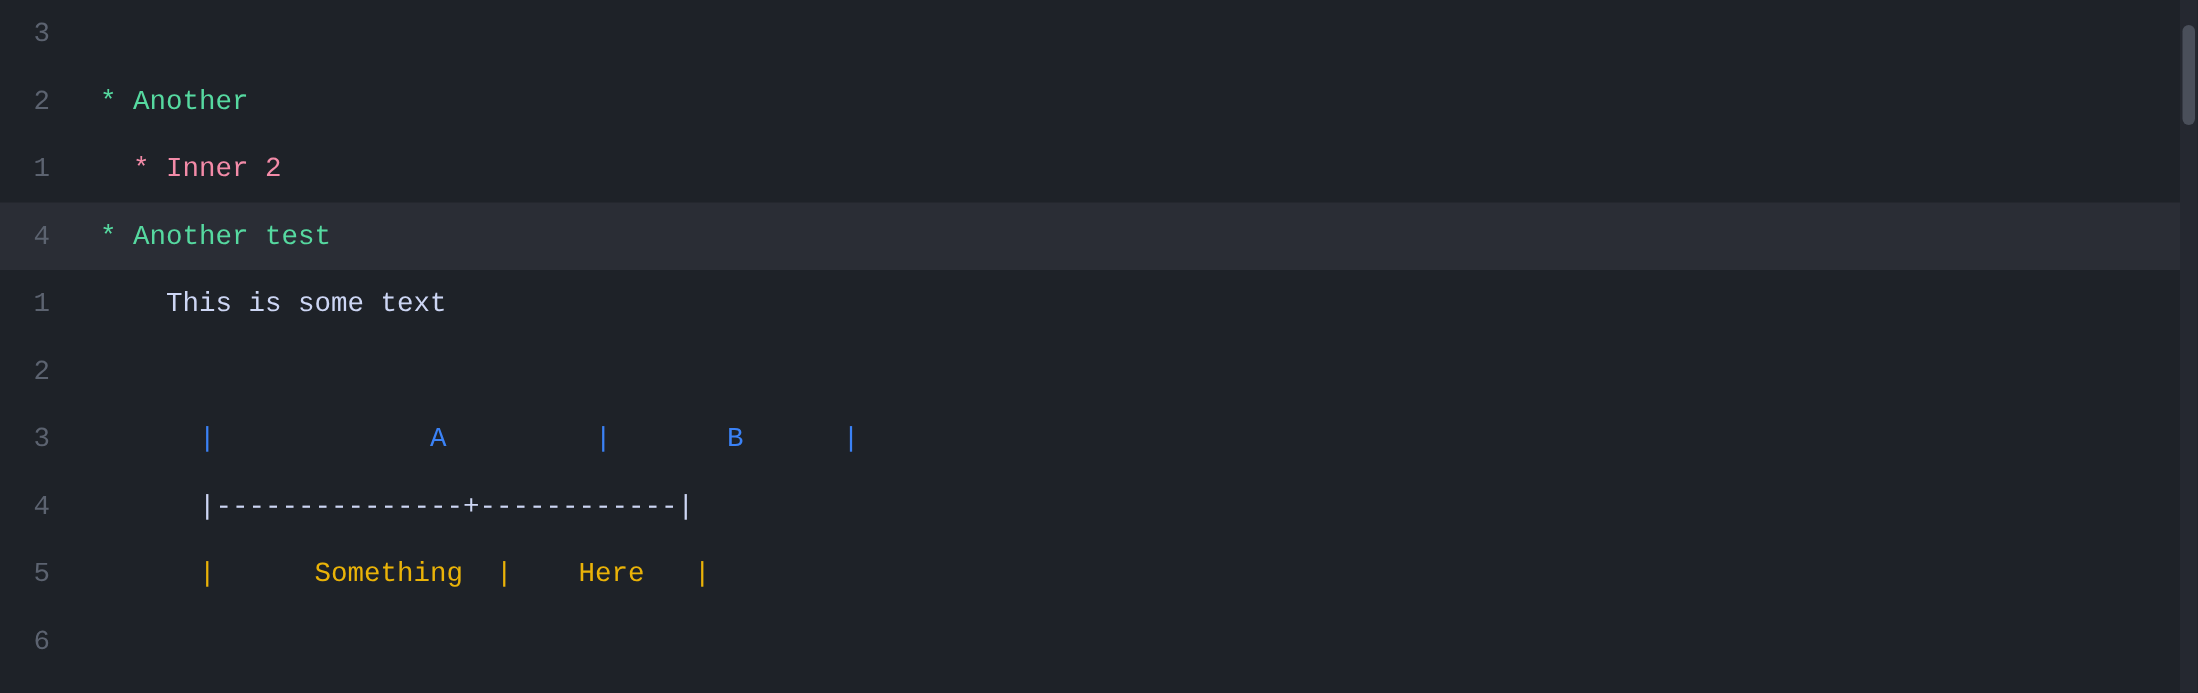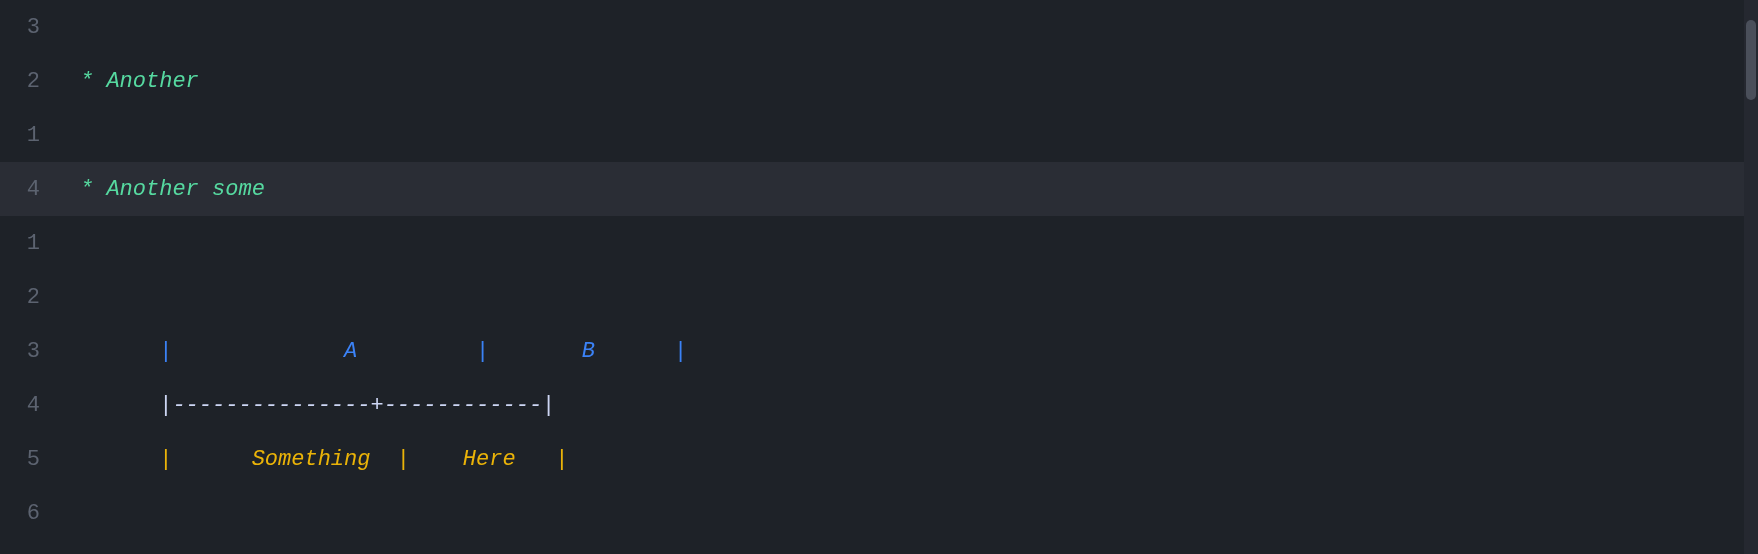--- a/index.html
+++ b/index.html
@@ -46,21 +46,20 @@
       color: #5c6370;
       user-select: none;
       font-size: 22px;
     }
 
     .line-content {
       flex: 1;
       padding-left: 20px;
       white-space: pre;
       font-size: 22px;
-      font-style: italic;
     }
 
     .color-green {
       color: #56d9a0;
     }
 
     .color-pink {
       color: #f38ba8;
     }
 
@@ -97,29 +96,31 @@
     <span class="line-content"></span>
   </div>
 
   <div class="line">
     <span class="line-number">2</span>
     <span class="line-content color-green">* Another</span>
   </div>
 
   <div class="line">
     <span class="line-number">1</span>
+    <span class="line-content color-pink">  * Inner 2</span>
   </div>
 
   <div class="line highlighted">
     <span class="line-number">4</span>
-    <span class="line-content color-green">* Another some</span>
+    <span class="line-content color-green">* Another test</span>
   </div>
 
   <div class="line">
     <span class="line-number">1</span>
+    <span class="line-content color-white">    This is some text</span>
   </div>
 
   <div class="line">
     <span class="line-number">2</span>
     <span class="line-content"></span>
   </div>
 
   <div class="line">
     <span class="line-number">3</span>
     <span class="line-content">

